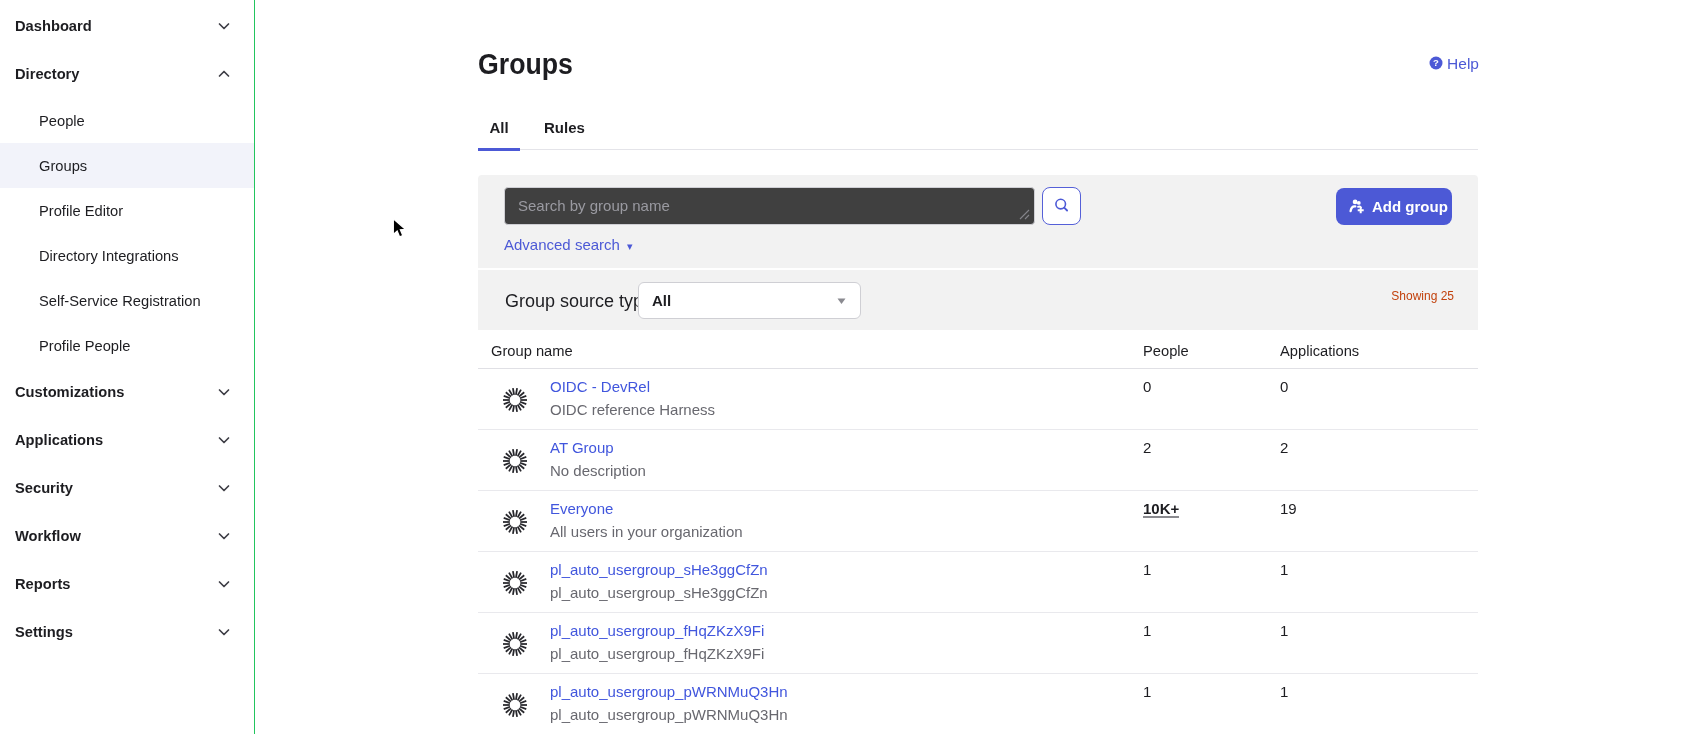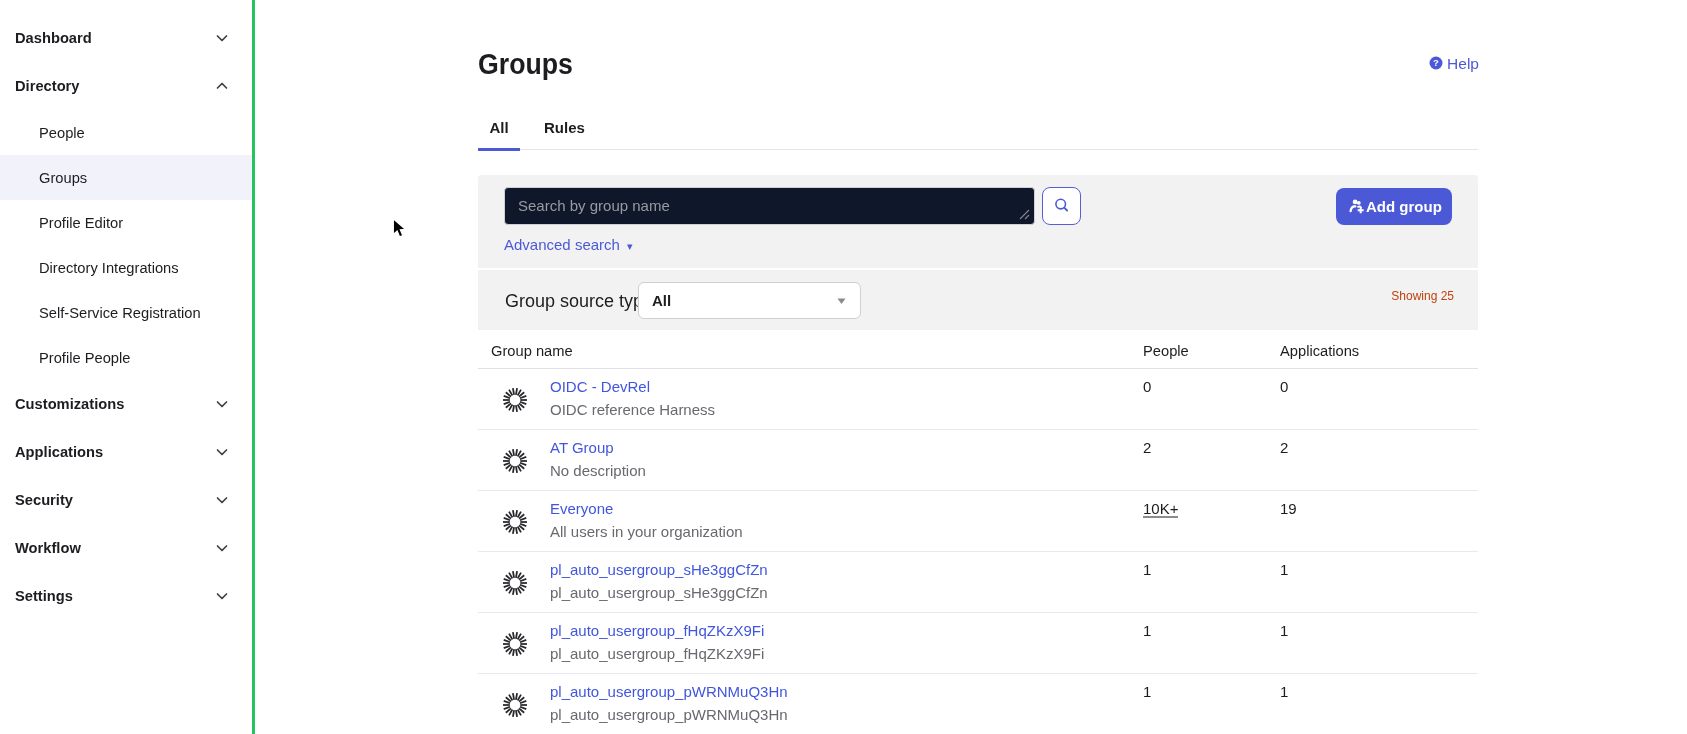--- a/index.html
+++ b/index.html
@@ -1,42 +1,42 @@
 <!DOCTYPE html>
 <html><head>
 <meta charset="utf-8">
 <style>
   * { margin:0; padding:0; box-sizing:border-box; }
   html,body { width:1687px; height:734px; background:#fff; font-family:"Liberation Sans", sans-serif; overflow:hidden; }
   .stage { position:absolute; top:0; left:0; width:1687px; height:734px; }
 
   
-  .sidebar { position:absolute; top:0; left:0; width:255px; height:734px; background:#fff; border-right:3px solid #22c55e; padding-top:14px; }
+  .sidebar { position:absolute; top:0; left:0; width:255px; height:734px; background:#fff; border-right:1px solid #22c55e; padding-top:2px; }
   .nav-item { height:48px; display:flex; align-items:center; padding:0 22px 0 15px; font-size:14.7px; font-weight:bold; color:#1d1d21; justify-content:space-between; }
   .nav-sub { height:45px; display:flex; align-items:center; padding-left:39px; font-size:14.7px; color:#1d1d21; }
   .nav-sub.sel { background:#f2f3fa; }
   .chev { width:16px; height:16px; flex:none; }
 
   
   .main { position:absolute; left:478px; top:0; width:1000px; }
   h1 { position:absolute; left:0; top:48px; font-size:29px; font-weight:bold; color:#1d1d21; transform:scaleX(0.92); transform-origin:left top; }
   .help { position:absolute; top:55px; right:-1px; height:16px; }
   .help span { color:#4c59d6; font-size:15.5px; vertical-align:top; }
 
   
   .tabline { position:absolute; left:0; top:149px; width:1000px; height:1px; background:#e4e4e9; }
   .tabu { position:absolute; left:0; top:148px; width:42px; height:3px; background:#4c59d6; }
   .tab { position:absolute; top:119px; font-size:15px; font-weight:bold; color:#1d1d21; }
 
   
   .panel1 { position:absolute; left:0; top:175px; width:1000px; height:93px; background:#f2f2f2; border-radius:4px 4px 0 0; }
   .panel2 { position:absolute; left:0; top:270px; width:1000px; height:60px; background:#f2f2f2; }
-  .searchbox { position:absolute; left:26px; top:12px; width:531px; height:38px; background:#0f172a; border:1px solid #cfcfd4; border-radius:4px; color:#9a9aa1; font-size:15px; line-height:36px; padding-left:13px; }
+  .searchbox { position:absolute; left:26px; top:12px; width:531px; height:38px; background:#404040; border:1px solid #cfcfd4; border-radius:4px; color:#9a9aa1; font-size:15px; line-height:36px; padding-left:13px; }
   .sbtn { position:absolute; left:564px; top:12px; width:39px; height:38px; background:#fff; border:1.5px solid #5560d8; border-radius:8px; }
-  .addbtn { position:absolute; right:26px; top:13px; width:116px; height:37px; background:#4c59d6; border-radius:8px; color:#fff; font-size:15px; font-weight:bold; display:flex; align-items:center; padding-left:13px; gap:1px; }
+  .addbtn { position:absolute; right:26px; top:13px; width:116px; height:37px; background:#4c59d6; border-radius:8px; color:#fff; font-size:15px; font-weight:bold; display:flex; align-items:center; padding-left:13px; gap:7px; }
   .advsearch { position:absolute; left:26px; top:61px; color:#4c59d6; font-size:15px; }
 
   
   .flabel { position:absolute; left:27px; top:21px; font-size:18px; color:#1d1d21; }
   .fselect { position:absolute; left:160px; top:12px; width:223px; height:37px; background:#fff; border:1px solid #cfcfd4; border-radius:6px; font-size:15px; font-weight:bold; color:#1d1d21; line-height:35px; padding-left:13px; }
   .showing { position:absolute; right:24px; top:19px; font-size:12px; color:#c2410c; }
 
   
   .thead { position:absolute; left:0; top:330px; width:1000px; height:39px; border-bottom:1px solid #e0e0e5; }
   .thead div { position:absolute; top:13px; font-size:14.7px; font-weight:normal; color:#1d1d21; }
@@ -67,20 +67,23 @@
     <div class="nav-item">Customizations <svg class="chev" viewBox="0 0 16 16">
           <path d="M3.5 6l4.5 4.5L12.5 6" fill="none" stroke="#3f3f46" stroke-width="1.7" stroke-linecap="round" stroke-linejoin="round"></path>
         </svg></div>
     <div class="nav-item">Applications <svg class="chev" viewBox="0 0 16 16">
           <path d="M3.5 6l4.5 4.5L12.5 6" fill="none" stroke="#3f3f46" stroke-width="1.7" stroke-linecap="round" stroke-linejoin="round"></path>
         </svg></div>
     <div class="nav-item">Security <svg class="chev" viewBox="0 0 16 16">
           <path d="M3.5 6l4.5 4.5L12.5 6" fill="none" stroke="#3f3f46" stroke-width="1.7" stroke-linecap="round" stroke-linejoin="round"></path>
         </svg></div>
     <div class="nav-item">Workflow <svg class="chev" viewBox="0 0 16 16">
+          <path d="M3.5 6l4.5 4.5L12.5 6" fill="none" stroke="#3f3f46" stroke-width="1.7" stroke-linecap="round" stroke-linejoin="round"></path>
+        </svg></div>
+    <div class="nav-item">Reports <svg class="chev" viewBox="0 0 16 16">
           <path d="M3.5 6l4.5 4.5L12.5 6" fill="none" stroke="#3f3f46" stroke-width="1.7" stroke-linecap="round" stroke-linejoin="round"></path>
         </svg></div>
     <div class="nav-item">Settings <svg class="chev" viewBox="0 0 16 16">
           <path d="M3.5 6l4.5 4.5L12.5 6" fill="none" stroke="#3f3f46" stroke-width="1.7" stroke-linecap="round" stroke-linejoin="round"></path>
         </svg></div>
   </div>
 
   <svg style="position:absolute;left:392px;top:218px;" width="15" height="20" viewBox="0 0 15 20">
     <path d="M1.3 0.8 L1.3 16.6 L5.2 13 L7.6 18.9 L10.8 17.6 L8.4 11.8 L13.7 11.5 Z" fill="#000" stroke="#fff" stroke-width="1.3"></path>
   </svg>
@@ -217,21 +220,21 @@
             <line x1="10.15" y1="8.06" x2="6.50" y2="1.74"></line>
             <line x1="12.01" y1="7.39" x2="10.74" y2="0.20"></line>
             <line x1="13.99" y1="7.39" x2="15.26" y2="0.20"></line>
             <line x1="15.85" y1="8.06" x2="19.50" y2="1.74"></line>
             <line x1="17.37" y1="9.34" x2="22.96" y2="4.64"></line>
             <line x1="18.36" y1="11.05" x2="25.22" y2="8.55"></line>
           </g>
         </svg>
       <div class="gname">Everyone</div>
       <div class="gdesc">All users in your organization</div>
-      <div class="gnum1"><span style="display:inline-block;line-height:14px;border-bottom:2px solid #8a8a8f;">10K+</span></div>
+      <div class="gnum1"><span style="display:inline-block;line-height:14px;border-bottom:2px solid #8a8a8f;font-weight:bold;">10K+</span></div>
       <div class="gnum2">19</div>
     </div>
     <div class="row" style="top:552px;">
       <svg class="gicon" viewBox="0 0 26 26">
           <g stroke="#26262b" stroke-width="1.9">
             <line x1="18.70" y1="13.00" x2="26.00" y2="13.00"></line>
             <line x1="18.36" y1="14.95" x2="25.22" y2="17.45"></line>
             <line x1="17.37" y1="16.66" x2="22.96" y2="21.36"></line>
             <line x1="15.85" y1="17.94" x2="19.50" y2="24.26"></line>
             <line x1="13.99" y1="18.61" x2="15.26" y2="25.80"></line>

